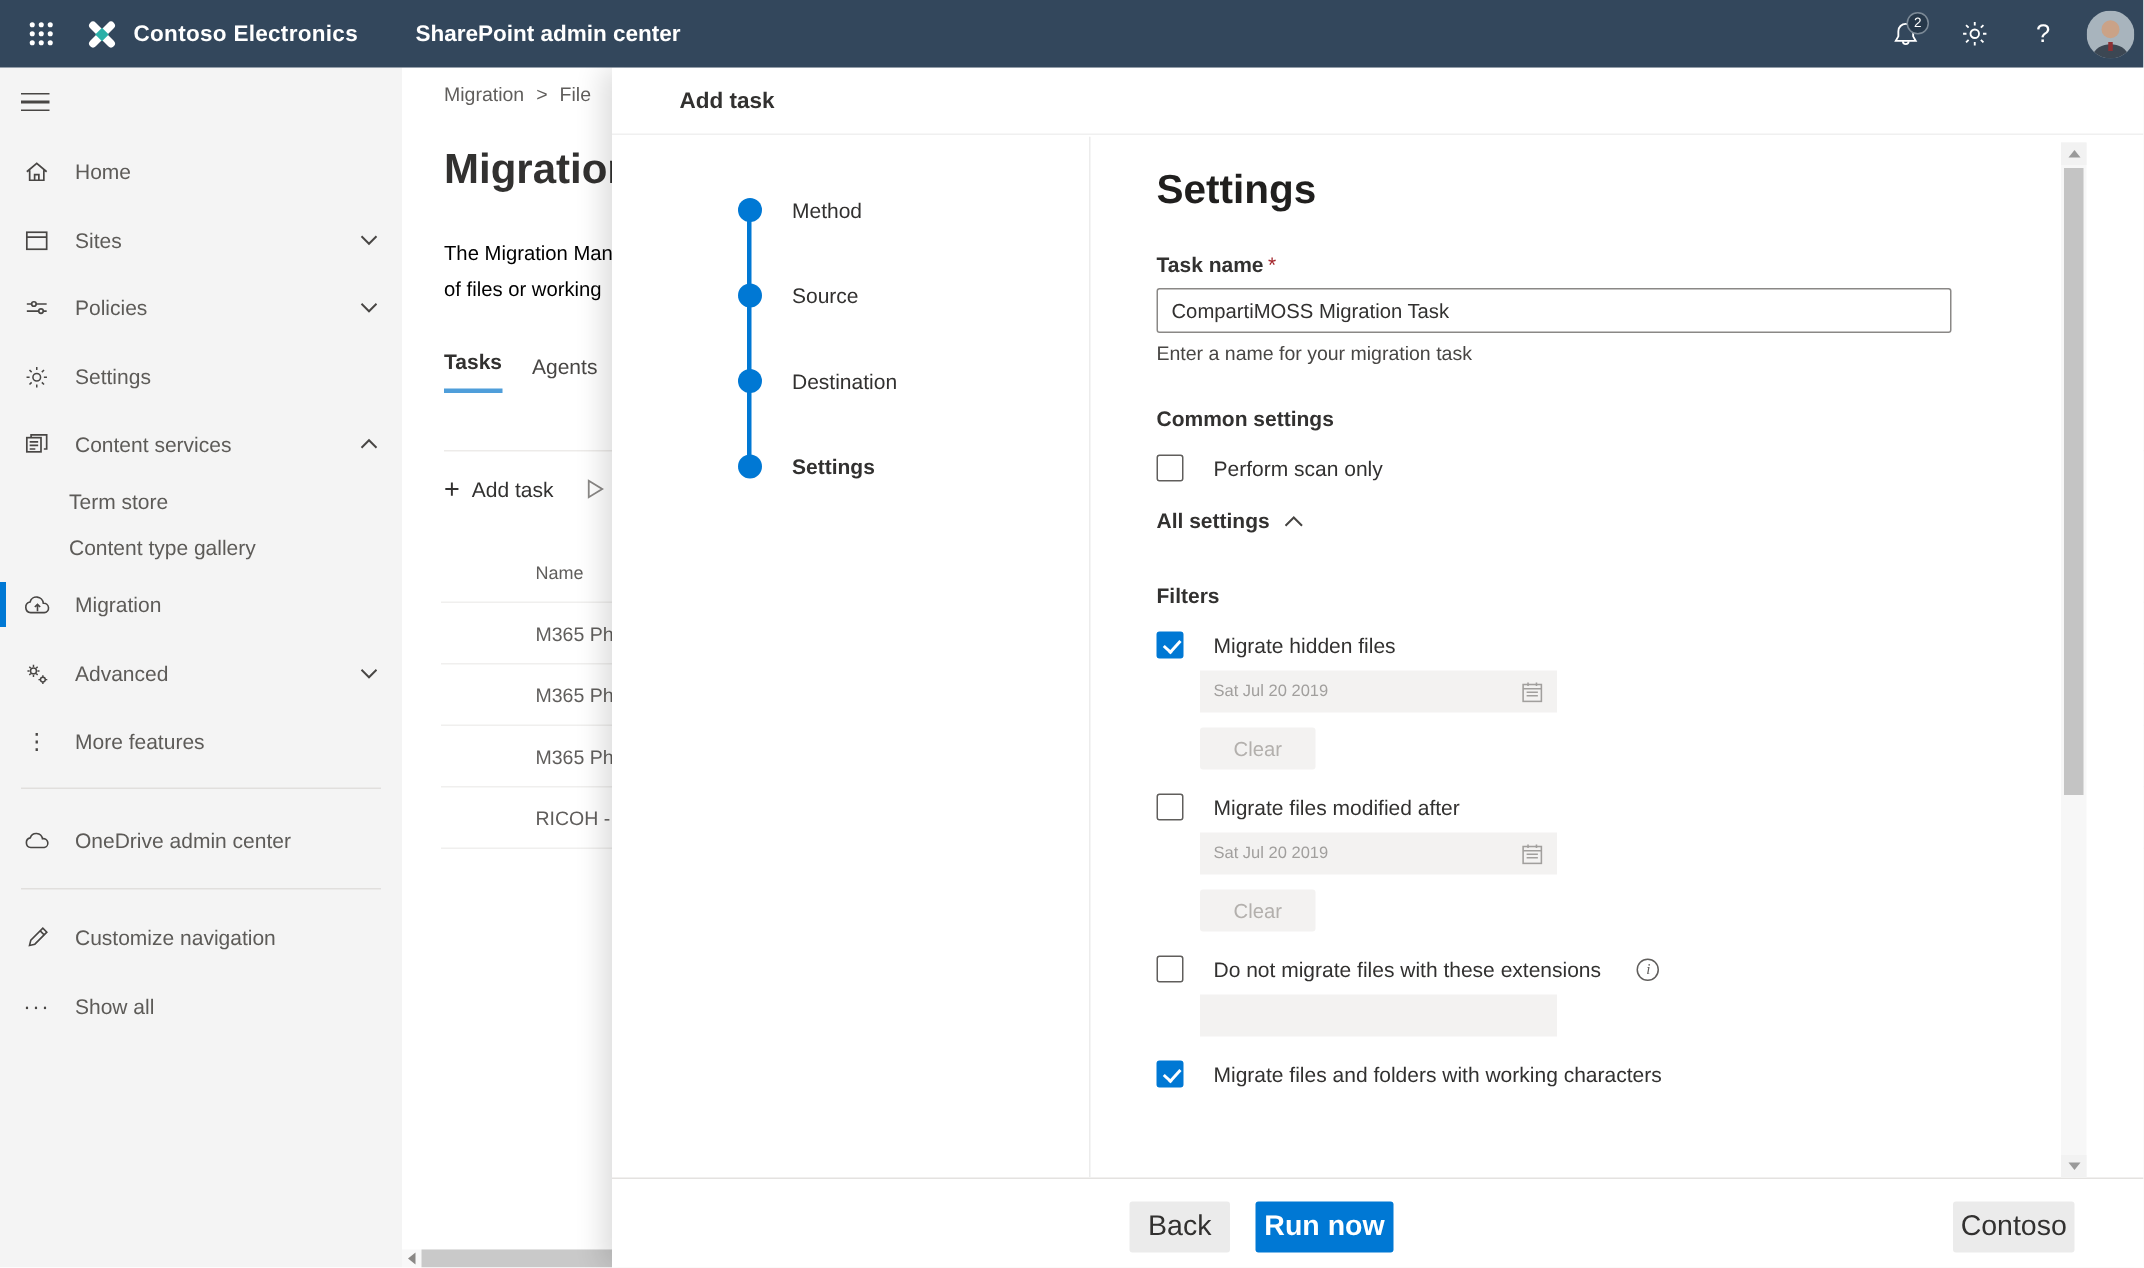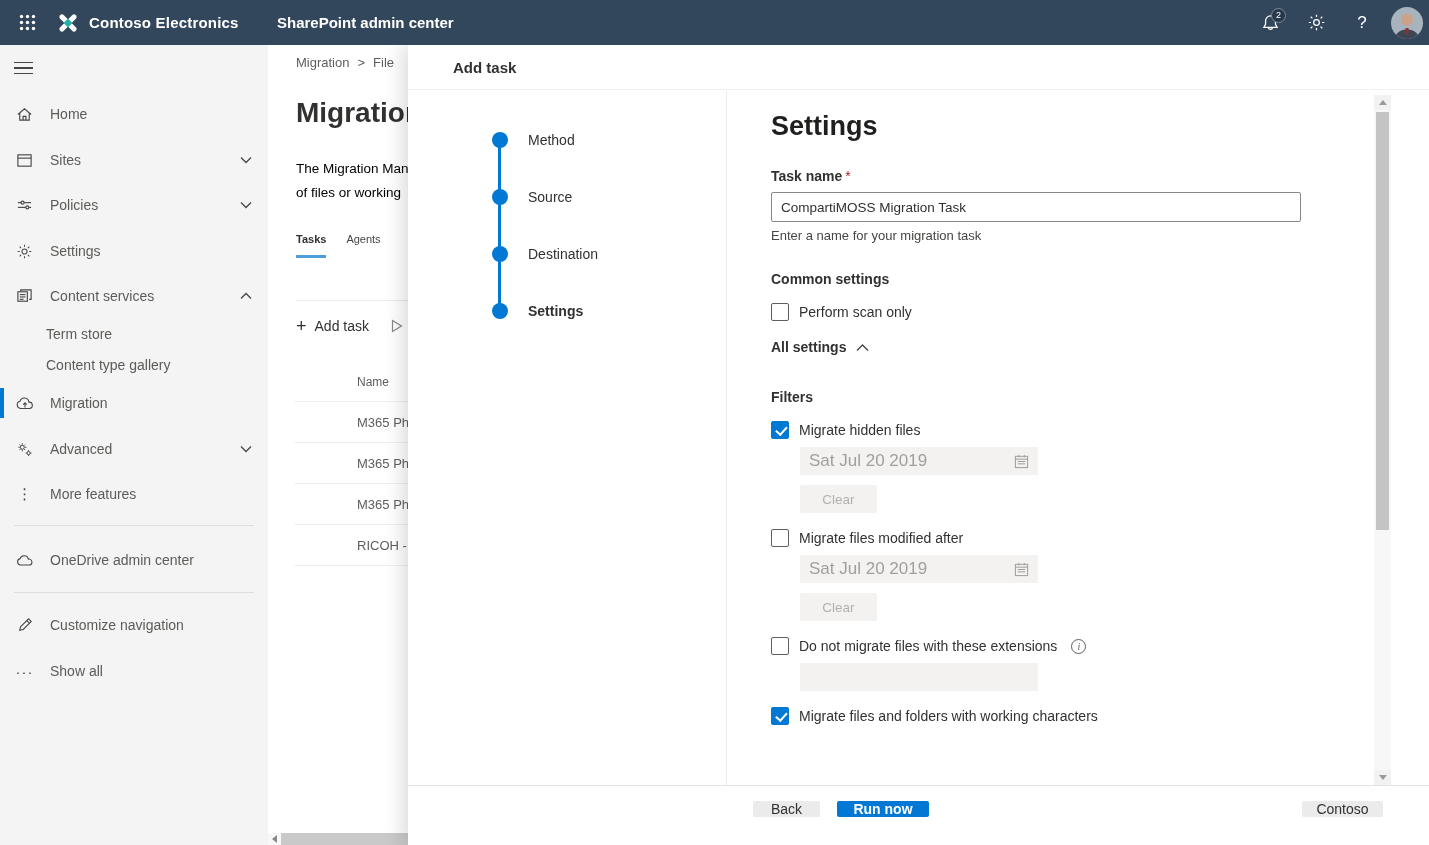--- a/index.html
+++ b/index.html
@@ -29,21 +29,21 @@
   .nav-chevron { position:absolute; right:16px; color:#484644; }
   .sel-bar { position:absolute; left:0; top:343px; width:4px; height:30px; background:#0078d4; }
   .side-divider { position:absolute; left:14px; right:14px; height:1px; background:#e1dfdd; }
 
   
   .content { position:absolute; left:268px; top:45px; right:0; bottom:0; background:#fff; }
   .breadcrumb { position:absolute; left:28px; top:10px; font-size:13px; color:#605e5c; display:flex; gap:8px; align-items:center; white-space:nowrap; }
   .crumb { cursor:pointer; }
   .page-title { position:absolute; left:28px; top:52px; font-size:28px; font-weight:700; color:#323130; white-space:nowrap; }
   .page-desc { position:absolute; left:28px; top:112px; font-size:13.5px; color:#000000; line-height:24px; white-space:nowrap; }
-  .tabs { position:absolute; left:28px; top:188px; display:flex; gap:20px; font-size:11px; }
+  .tabs { position:absolute; left:28px; top:188px; display:flex; gap:20px; font-size:14px;align-items:flex-end; }
   .tab { padding-bottom:10px; cursor:pointer; color:#484644; white-space:nowrap; }
   .tab.active { font-weight:700; color:#323130; border-bottom:3px solid #4f9eda; }
   .content-divider { position:absolute; left:28px; right:0; top:255px; height:1px; background:#edebe9; }
   .addtask-row { position:absolute; left:28px; top:263px; height:36px; display:flex; align-items:center; gap:8px; font-size:14px; color:#323130; cursor:pointer; white-space:nowrap; }
   .addtask-plus { font-size:18px; font-weight:400; color:#323130; }
   .run-ghost { margin-left:14px; color:#8a8886; }
   .bg-table { position:absolute; left:26px; right:0; top:322px; font-size:13px; color:#605e5c; }
   .bg-th { padding:8px 0 12px 63px; font-size:12px; color:#605e5c; border-bottom:1px solid #f0efee; }
   .bg-row { height:41px; display:flex; align-items:center; padding-left:63px; border-bottom:1px solid #f0efee; cursor:pointer; white-space:nowrap; }
   .hscroll { position:absolute; left:0; bottom:0; width:140px; height:12px; background:#f8f8f8; display:flex; }
@@ -63,43 +63,43 @@
   .step.current .step-label { font-weight:700; }
 
   .settings-col { flex:1; position:relative; padding:20px 60px 0 44px; overflow:hidden; }
   .settings-h1 { font-size:27px; font-weight:700; color:#201f1e; margin-bottom:26px; }
   .field-label { font-size:14px; font-weight:700; color:#323130; margin-bottom:8px; }
   .req { color:#a4262c; margin-left:3px; font-weight:400; }
   .task-input { width:530px; height:30px; border:1px solid #8a8886; border-radius:2px; padding:0 9px; font-size:13.5px; color:#323130; font-family:"Liberation Sans", sans-serif; background:#fff; }
   .helper { font-size:13px; color:#484644; margin-top:6px; }
   .section-label { font-size:14px; font-weight:700; color:#323130; }
   .mt28 { margin-top:28px; } .mt16 { margin-top:16px; } .mt18 { margin-top:18px; } .mt34 { margin-top:34px; }
-  .cb-row { display:flex; align-items:center; gap:10px; font-size:14px; color:#323130; cursor:pointer; }
+  .cb-row { display:flex; align-items:center; gap:20px; font-size:14px; color:#323130; cursor:pointer; }
   .cb { width:18px; height:18px; border:1px solid #605e5c; border-radius:2px; background:#fff; flex:none; position:relative; }
   .cb.checked { background:#0078d4; border-color:#0078d4; }
   .cb.checked::after { content:""; position:absolute; left:5.5px; top:2px; width:4.5px; height:9px; border:solid #fff; border-width:0 2px 2px 0; transform:rotate(42deg); }
   .allset { display:flex; align-items:center; gap:10px; cursor:pointer; }
   .indent { margin-left:29px; }
-  .date-field { width:238px; height:28px; background:#f3f2f1; display:flex; align-items:center; padding:0 9px; font-size:17px; color:#a19f9d; margin-top:8px; cursor:default; }
+  .date-field { width:238px; height:28px; background:#f3f2f1; display:flex; align-items:center; padding:0 9px; font-size:11px; color:#a19f9d; margin-top:8px; cursor:default; }
   .date-field .dtxt { flex:1; }
   .clear-btn { width:77px; height:28px; background:#f3f2f1; color:#b3b0ad; font-size:13.5px; border:none; border-radius:2px; margin-top:10px; font-family:"Liberation Sans", sans-serif; }
   .ext-input { width:238px; height:28px; background:#f3f2f1; margin-top:8px; border:none; }
   .info-i { width:15px; height:15px; border:1px solid #605e5c; border-radius:50%; font-size:10px; color:#605e5c; display:flex; align-items:center; justify-content:center; margin-left:4px; font-style:italic; font-family:"Liberation Serif", serif; }
 
   
   .vscroll { position:absolute; left:966px; top:50px; width:17px; height:690px; background:#f7f7f7; z-index:45; }
   .vscroll .varr { position:absolute; left:0; width:17px; height:15px; display:flex; align-items:center; justify-content:center; background:#f2f2f2; cursor:pointer; }
   .varr.up { top:0; } .varr.down { bottom:0; }
   .tri-up { width:0; height:0; border-left:4.5px solid transparent; border-right:4.5px solid transparent; border-bottom:5px solid #9a9a9a; }
   .tri-down { width:0; height:0; border-left:4.5px solid transparent; border-right:4.5px solid transparent; border-top:5px solid #9a9a9a; }
   .vthumb { position:absolute; left:2px; top:17px; width:13px; height:418px; background:#c4c4c4; cursor:grab; }
 
   
   .modal-footer { position:absolute; left:0; bottom:0; right:0; height:59px; background:#fff; }
-  .btn { position:absolute; top:15px; height:16px; border:none; border-radius:2px; font-size:14px; font-family:"Liberation Sans", sans-serif; cursor:pointer; }
+  .btn { position:absolute; top:15px; height:34px; border:none; border-radius:2px; font-size:19px; font-family:"Liberation Sans", sans-serif; cursor:pointer; }
   .btn.gray { background:#ebebeb; color:#323130; }
   .btn.primary { background:#0078d4; color:#fff; font-weight:700; }
   .btn-back { left:345px; width:67px; }
   .btn-run { left:429px; width:92px; }
   .btn-cancel { right:46px; width:81px; }
 </style>
 </head>
 <body>
 
 <div class="topbar">

